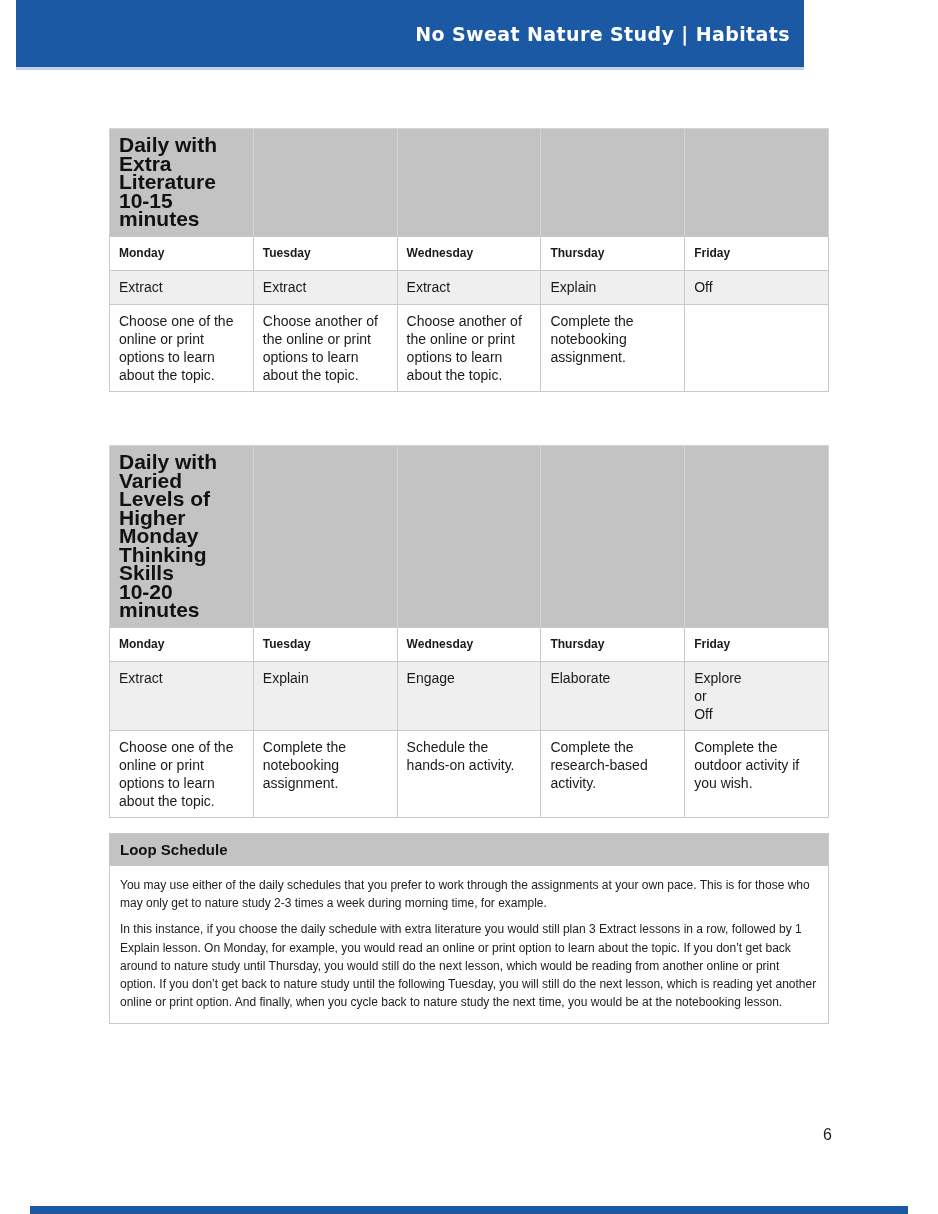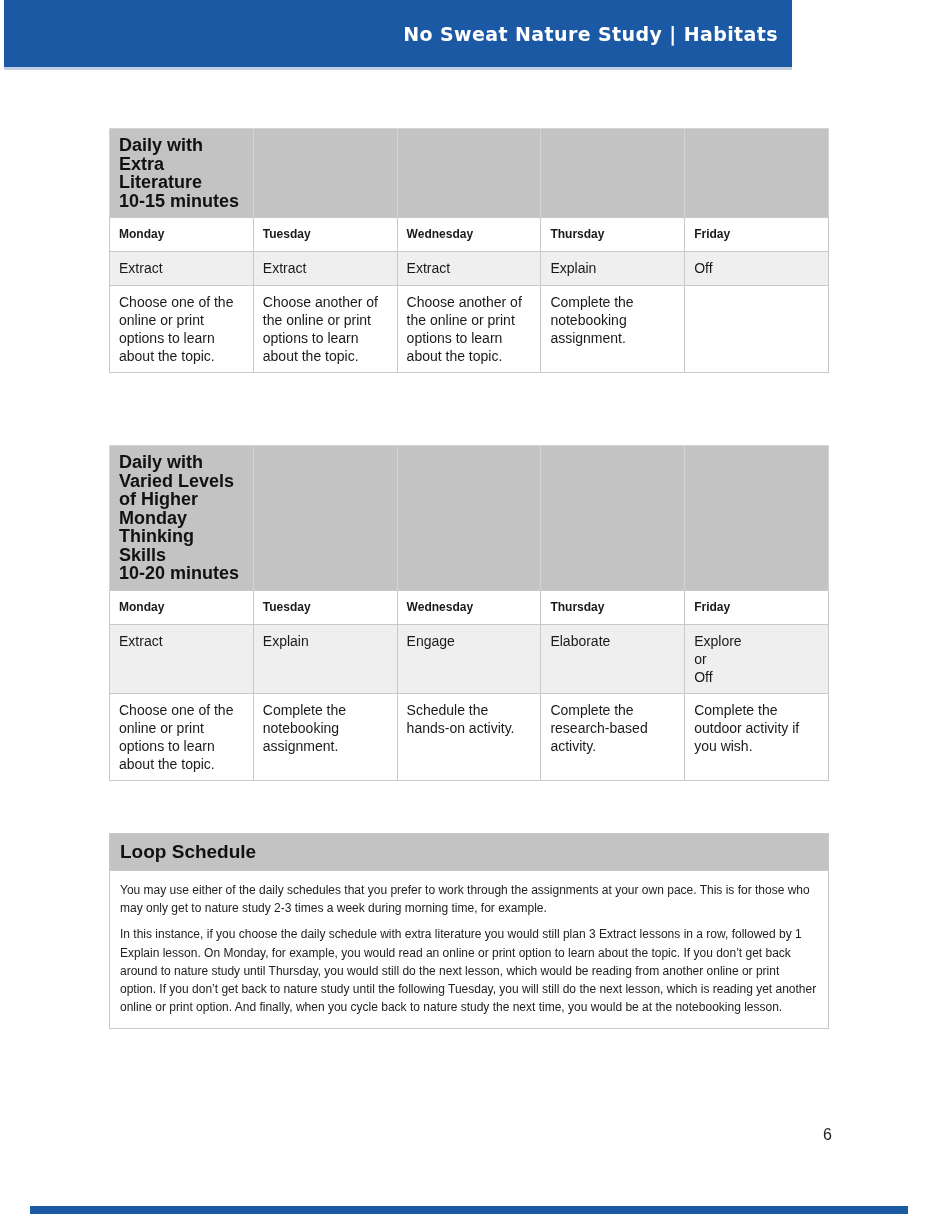--- a/index.html
+++ b/index.html
@@ -9,21 +9,21 @@
     width: 938px;
     height: 1214px;
     font-family: "Liberation Sans", sans-serif;
     color: #1a1a1a;
     overflow: hidden;
   }
 
   
   .topbar {
     position: absolute;
-    top: 0; left: 4px;
+    top: 0; left: 16px;
     width: 788px;
     height: 70px;
     background: #1c59a5;
     border-bottom: 3px solid #c3cfe3;
     display: flex;
     align-items: center;
     justify-content: flex-end;
     padding-right: 14px;
   }
   .topbar .doc-title {
@@ -54,21 +54,21 @@
     padding: 7px 9px 7px 9px;
     vertical-align: top;
     text-align: left;
     overflow: hidden;
   }
   tr.title-row td {
     background: #c2c3c2;
     border-color: #d4d4d4;
     border-bottom-color: #c9c9c9;
     font-weight: bold;
-    font-size: 18px;
+    font-size: 21px;
     line-height: 18.5px;
     color: #111;
   }
   tr.day-row td {
     font-weight: bold;
     font-size: 12px;
     background: #ffffff;
   }
   tr.phase-row td {
     background: #efefef;
@@ -85,21 +85,21 @@
   #table2-wrap tr.title-row    { height: 104px; }
   #table2-wrap tr.day-row      { height: 34px; }
   #table2-wrap tr.phase-row    { height: 69px; }
   #table2-wrap tr.activity-row { height: 86px; }
 
   
   .loop-header {
     background: #c2c3c2;
     border: 1px solid #c9c9c9;
     font-weight: bold;
-    font-size: 19px;
+    font-size: 15px;
     padding: 7px 10px;
     color: #111;
   }
   .loop-body {
     border: 1px solid #c9c9c9;
     border-top: none;
     padding: 10px 10px 12px 10px;
     font-size: 12px;
     line-height: 18.2px;
     color: #222;

